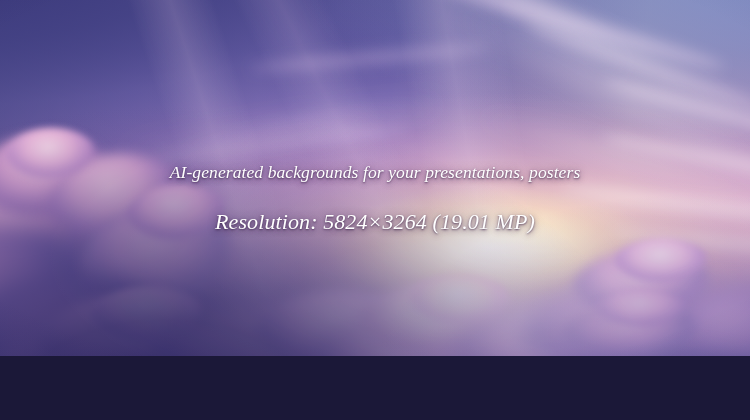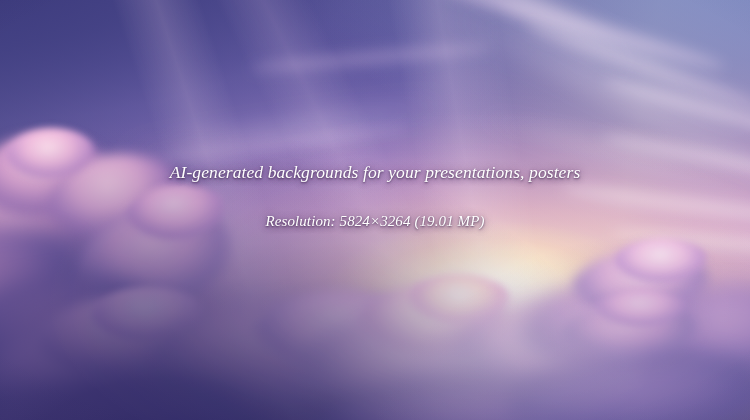--- a/index.html
+++ b/index.html
@@ -7,21 +7,21 @@
     padding: 0;
     background: #1b1838;
   }
   body {
     font-family: "Liberation Serif", serif;
   }
 
   #stage {
     position: relative;
     width: 750px;
-    height: 420px;
+    height: 356px;
     overflow: hidden;
     background: #55509a;
   }
 
   
   .layer {
     position: absolute;
     inset: 0;
     pointer-events: none;
   }
@@ -230,21 +230,21 @@
       0 0 10px rgba(90,54,104,0.35);
     letter-spacing: .1px;
   }
   .cap-line {
     font-size: 17.5px;
     line-height: 25px;
     white-space: nowrap;
   }
   #resolution-line {
     margin-top: 24px;
-    font-size: 15px;
+    font-size: 22px;
     line-height: 25px;
     white-space: nowrap;
   }
 </style>
 </head>
 <body>
 
 <div id="stage">
 
   <div class="layer sky-base"></div>

